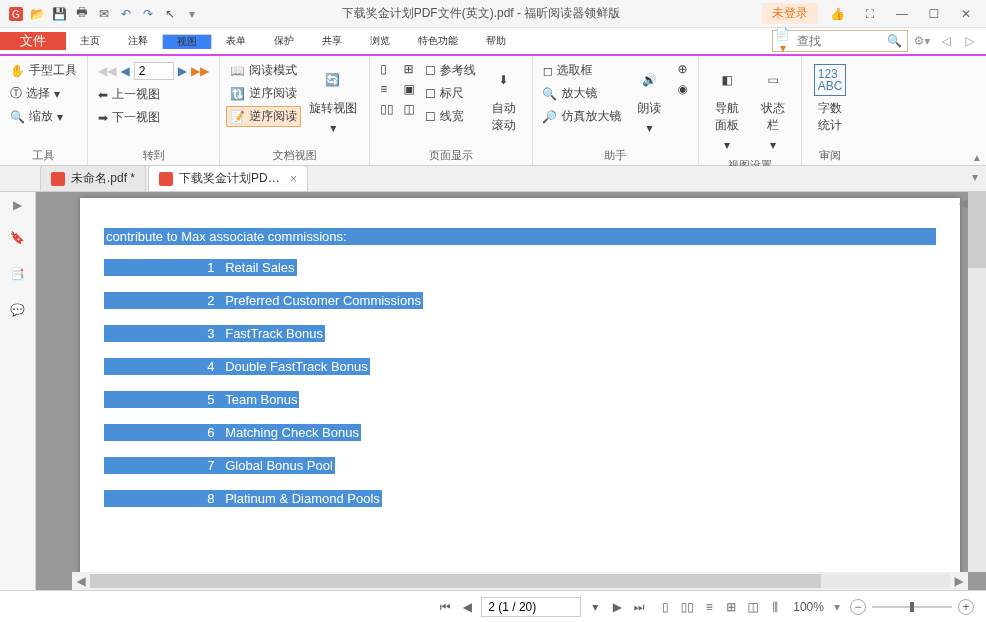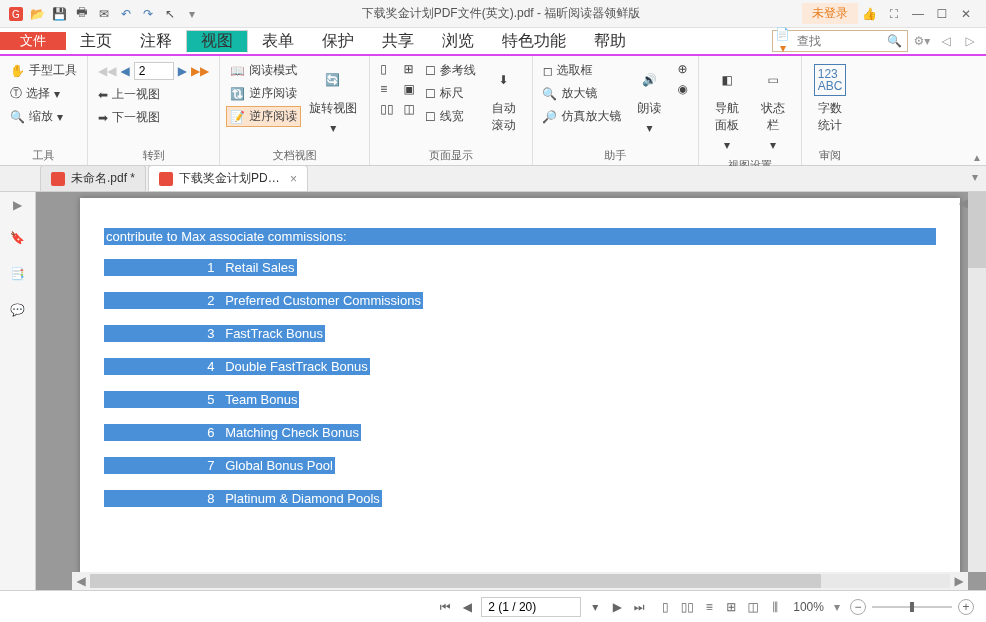--- a/index.html
+++ b/index.html
@@ -3,29 +3,29 @@
 <meta charset="utf-8">
 <style>
 * { margin: 0; padding: 0; box-sizing: border-box; font-family: "Microsoft YaHei", sans-serif; }
 body { width: 986px; height: 622px; background: #fff; overflow: hidden; font-size: 12px; color: #333; }
 
 
 .title-bar { height: 28px; background: #f5f5f5; display: flex; align-items: center; border-bottom: 1px solid #e0e0e0; }
 .tb-left { display: flex; align-items: center; padding-left: 8px; gap: 6px; }
 .tb-icon { width: 16px; height: 16px; display: flex; align-items: center; justify-content: center; }
 .tb-center { flex: 1; text-align: center; color: #555; font-size: 12px; }
-.tb-right { display: flex; align-items: center; padding-right: 8px; }
+.tb-right { display: flex; align-items: center; gap: 8px; padding-right: 8px; }
 .login-btn { background: #fde9d9; color: #e67e22; padding: 2px 10px; font-size: 12px; }
 .win-btn { width: 24px; height: 22px; display: flex; align-items: center; justify-content: center; color: #666; cursor: pointer; }
 
 
 .menu-tabs { height: 28px; background: #fff; display: flex; align-items: center; border-bottom: 2px solid #d946ef; }
 .file-tab { background: #e74c3c; color: #fff; padding: 0 20px; display: flex; align-items: center; font-size: 13px; }
-.menu-tab { padding: 0 14px; display: flex; align-items: center; font-size: 16px; color: #333; cursor: pointer; }
-.menu-tab.active { background: #14b8a6; border: 1px solid #d0d0d0; border-bottom: 1px solid #fff; margin-bottom: -1px; }
+.menu-tab { padding: 0 14px; display: flex; align-items: center; font-size: 10px; color: #333; cursor: pointer; }
+.menu-tab.active { background: #3b82f6; border: 1px solid #d0d0d0; border-bottom: 1px solid #fff; margin-bottom: -1px; }
 .menu-right { margin-left: auto; display: flex; align-items: center; padding-right: 6px; gap: 4px; }
 .search-box { display: flex; align-items: center; border: 1px solid #d4b896; background: #fff; height: 22px; }
 .search-icon-left { width: 20px; color: #e67e22; text-align: center; }
 .search-input { border: none; outline: none; width: 90px; font-size: 12px; padding: 0 4px; }
 .search-btn { width: 24px; color: #4a90d9; text-align: center; }
 .gear-btn, .nav-arrow { width: 20px; color: #999; text-align: center; }
 
 
 .ribbon { height: 110px; background: #fafafa; border-bottom: 1px solid #d0d0d0; display: flex; position: relative; }
 .ribbon-group { border-right: 1px solid #e0e0e0; display: flex; flex-direction: column; padding: 4px 6px 0; }

